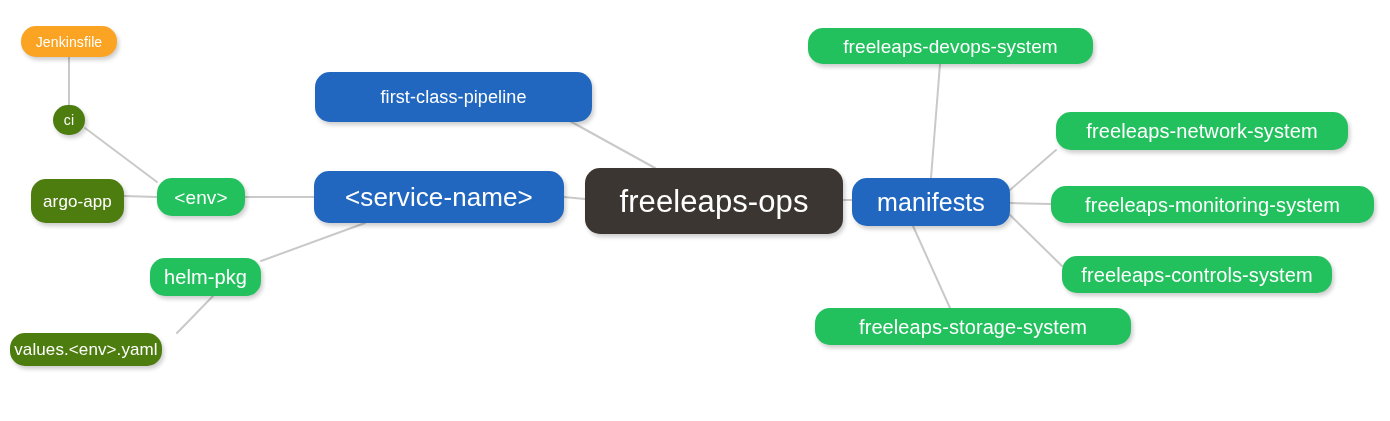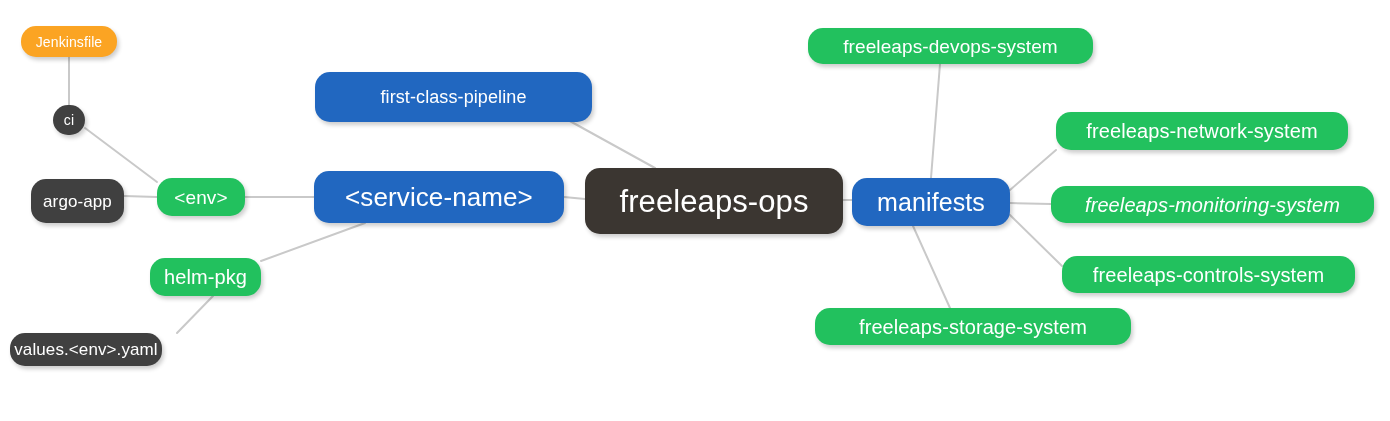--- a/index.html
+++ b/index.html
@@ -37,21 +37,21 @@
     border-radius: 15px;
     box-shadow: 2px 3px 4px rgba(0,0,0,0.20);
     letter-spacing: 0.1px;
     line-height: 1;
     z-index: 2;
   }
   .n-root    { background: #3b3631; }
   .n-blue    { background: #2167c0; }
   .n-green   { background: #22c15e; }
   .n-orange  { background: #fba423; }
-  .n-red     { background: #404040; text-align: right; }
+  .n-red     { background: #4d7c0f; text-align: right; }
 </style>
 </head>
 <body>
 
 <div id="canvas">
   <svg id="edges" viewBox="0 0 1390 421" xmlns="http://www.w3.org/2000/svg">
       <line x1="69" y1="57" x2="69" y2="105" stroke="#c9c9c9" stroke-width="2" stroke-linecap="round"></line>
       <line x1="85" y1="128" x2="157" y2="182" stroke="#c9c9c9" stroke-width="2" stroke-linecap="round"></line>
       <line x1="124" y1="196" x2="157" y2="197" stroke="#c9c9c9" stroke-width="2" stroke-linecap="round"></line>
       <line x1="245" y1="197" x2="314" y2="197" stroke="#c9c9c9" stroke-width="2" stroke-linecap="round"></line>
@@ -68,21 +68,21 @@
     </svg>
   <div id="node-layer">
       <div class="node n-root" style="left: 585px; top: 168px; width: 258px; height: 66px; font-size: 31px;">freeleaps-ops</div>
       <div class="node n-blue" style="left: 314px; top: 171px; width: 250px; height: 52px; font-size: 26px;">&lt;service-name&gt;</div>
       <div class="node n-blue" style="left: 315px; top: 38px; width: 277px; height: 50px; font-size: 18px; margin-top: 34px;">first-class-pipeline</div>
       <div class="node n-blue" style="left: 852px; top: 178px; width: 158px; height: 48px; font-size: 25px;">manifests</div>
       <div class="node n-green" style="left: 157px; top: 178px; width: 88px; height: 38px; font-size: 19px; text-align: center;">&lt;env&gt;</div>
       <div class="node n-green" style="left: 150px; top: 258px; width: 111px; height: 38px; font-size: 20px;">helm-pkg</div>
       <div class="node n-green" style="left: 800px; top: 28px; width: 285px; height: 36px; font-size: 19px; margin-left: 8px;">freeleaps-devops-system</div>
       <div class="node n-green" style="left: 1056px; top: 112px; width: 292px; height: 38px; font-size: 20px;">freeleaps-network-system</div>
-      <div class="node n-green" style="left: 1051px; top: 186px; width: 323px; height: 37px; font-size: 20px; font-style: italic;">freeleaps-monitoring-system</div>
-      <div class="node n-green" style="left: 1062px; top: 256px; width: 293px; height: 37px; font-size: 20px;">freeleaps-controls-system</div>
+      <div class="node n-green" style="left: 1051px; top: 186px; width: 323px; height: 37px; font-size: 20px;">freeleaps-monitoring-system</div>
+      <div class="node n-green" style="left: 1062px; top: 256px; width: 270px; height: 37px; font-size: 20px;">freeleaps-controls-system</div>
       <div class="node n-green" style="left: 815px; top: 308px; width: 316px; height: 37px; font-size: 20px;">freeleaps-storage-system</div>
       <div class="node n-orange" style="left: 21px; top: 26px; width: 96px; height: 31px; font-size: 14px;">Jenkinsfile</div>
       <div class="node n-red" style="left: 53px; top: 105px; width: 32px; height: 30px; font-size: 14px;">ci</div>
       <div class="node n-red" style="left: 31px; top: 179px; width: 93px; height: 44px; font-size: 17px;">argo-app</div>
       <div class="node n-red" style="left: 10px; top: 333px; width: 152px; height: 33px; font-size: 17px;">values.&lt;env&gt;.yaml</div>
     </div>
 </div>
 
 </body></html>

